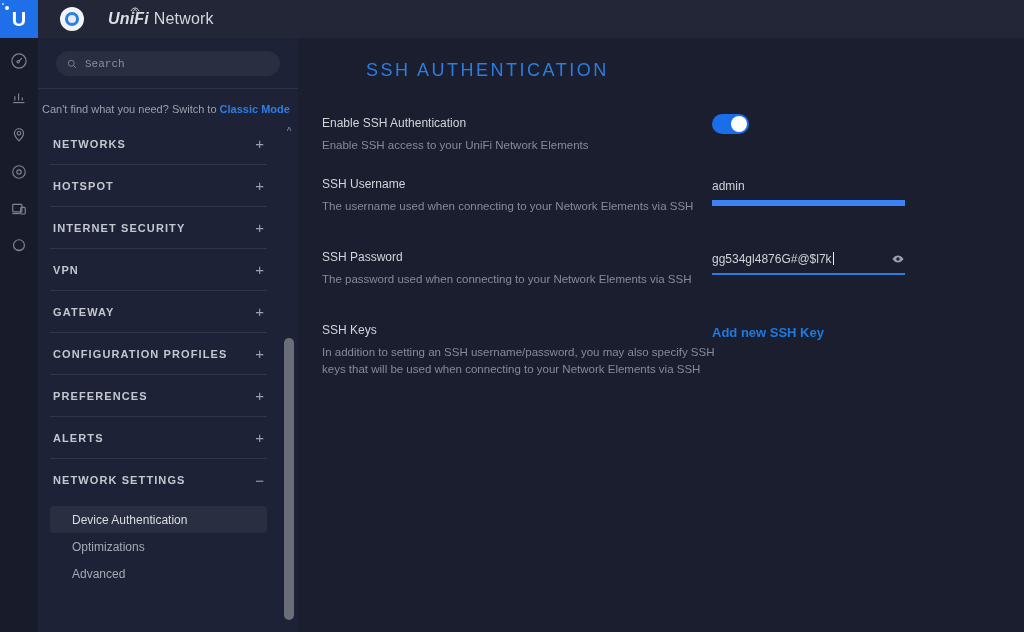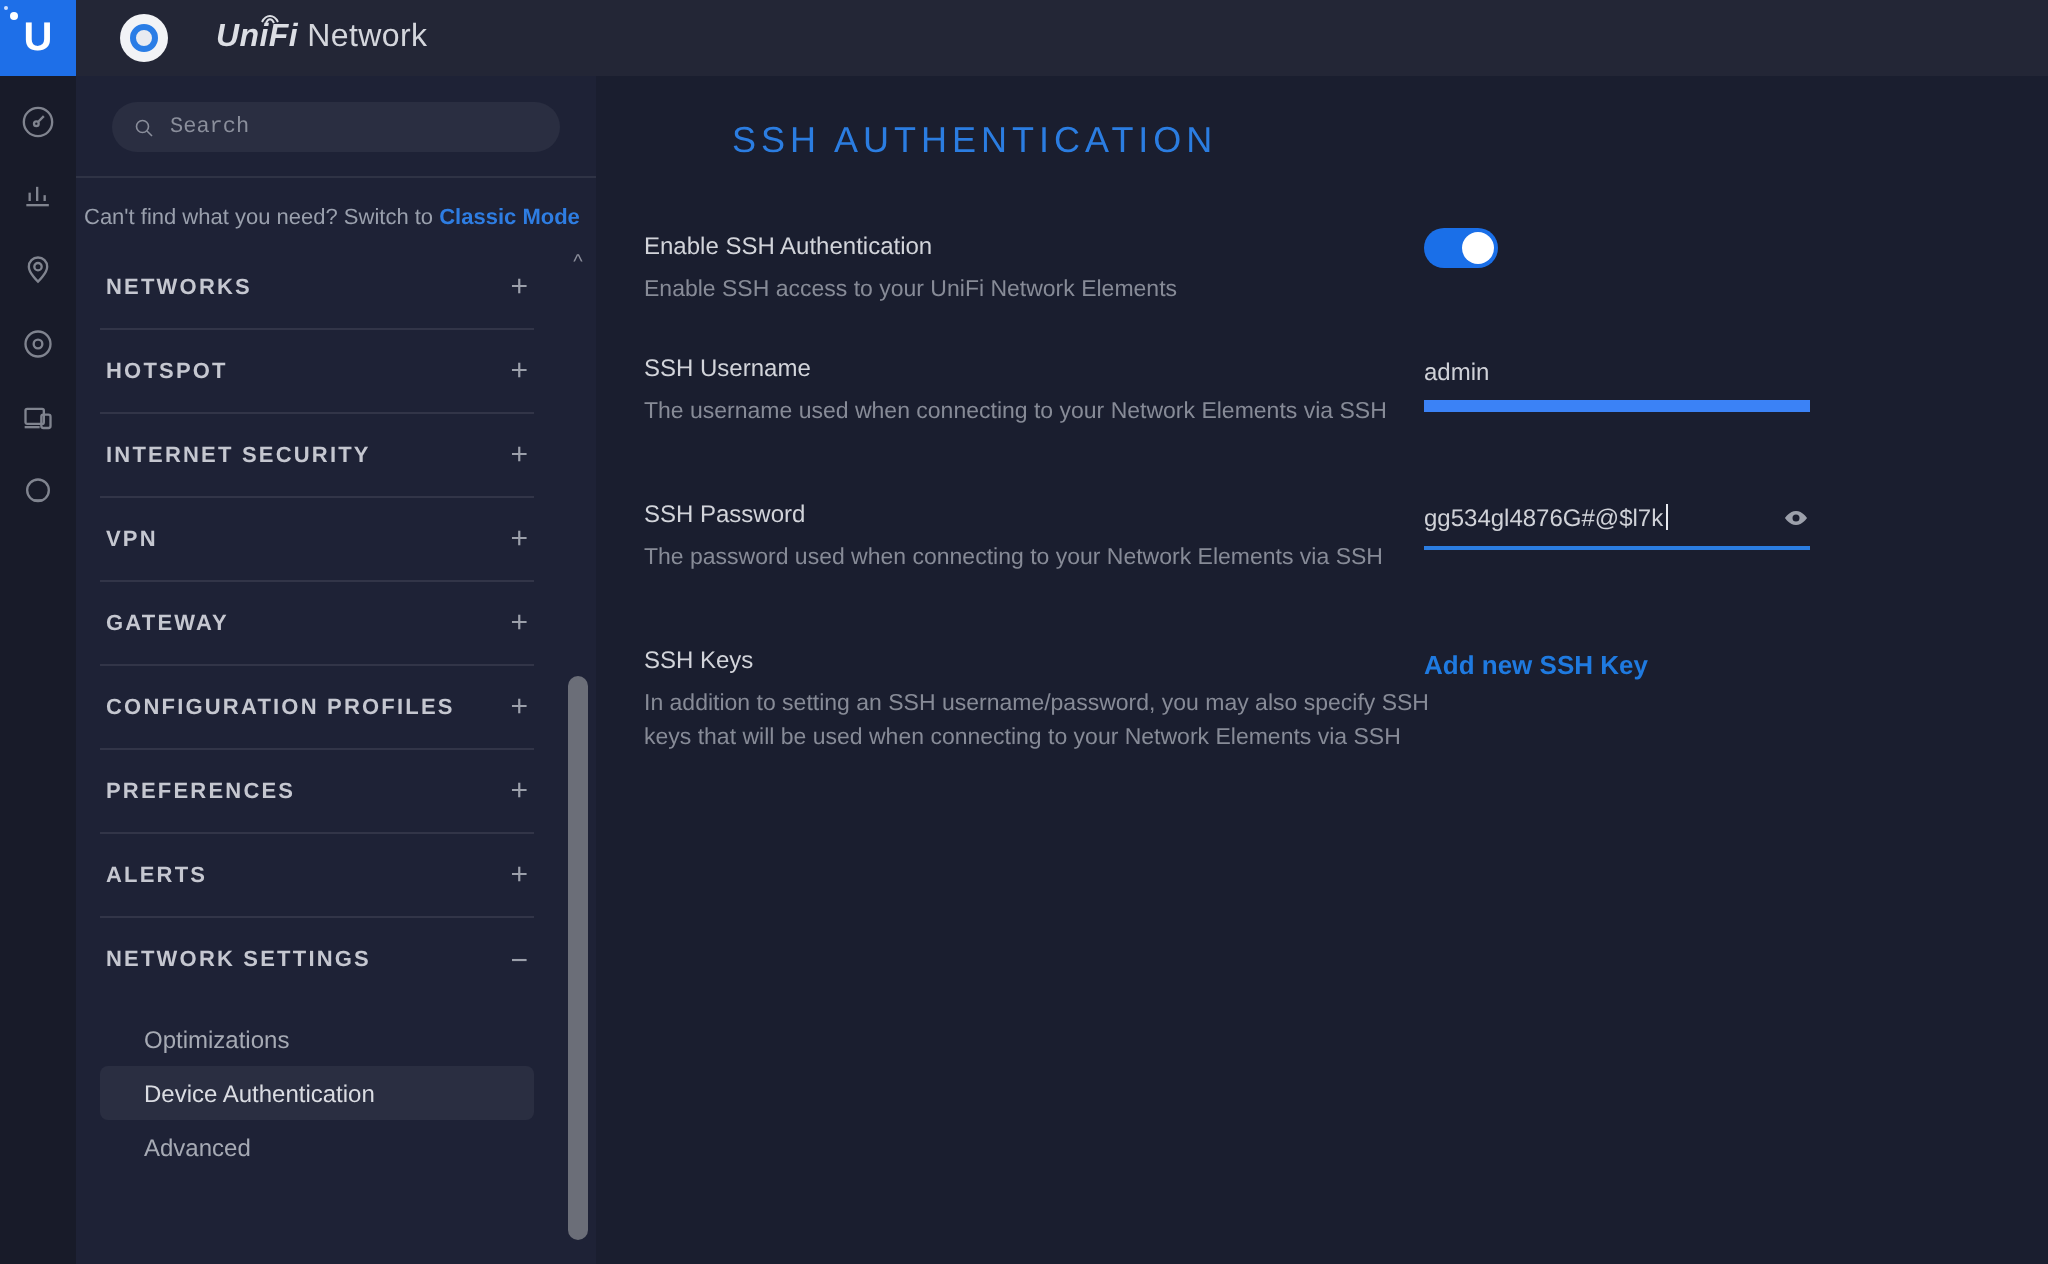--- a/index.html
+++ b/index.html
@@ -190,22 +190,22 @@
       <span class="nav-label">ALERTS</span>
       <span class="nav-toggle">+</span>
     </div>
     <div class="nav-item expanded">
       <span class="nav-label">NETWORK SETTINGS</span>
       <span class="nav-toggle">−</span>
     </div>
   </div>
 
   <div class="subnav">
+    <div class="sub-item selected">Device Authentication</div>
     <div class="sub-item">Optimizations</div>
-    <div class="sub-item selected">Device Authentication</div>
     <div class="sub-item">Advanced</div>
   </div>
 
   <div class="scroll-up">^</div>
   <div class="scroll-thumb"></div>
 </div>
 
 <div class="main">
   <div class="page-title">SSH AUTHENTICATION</div>
 

